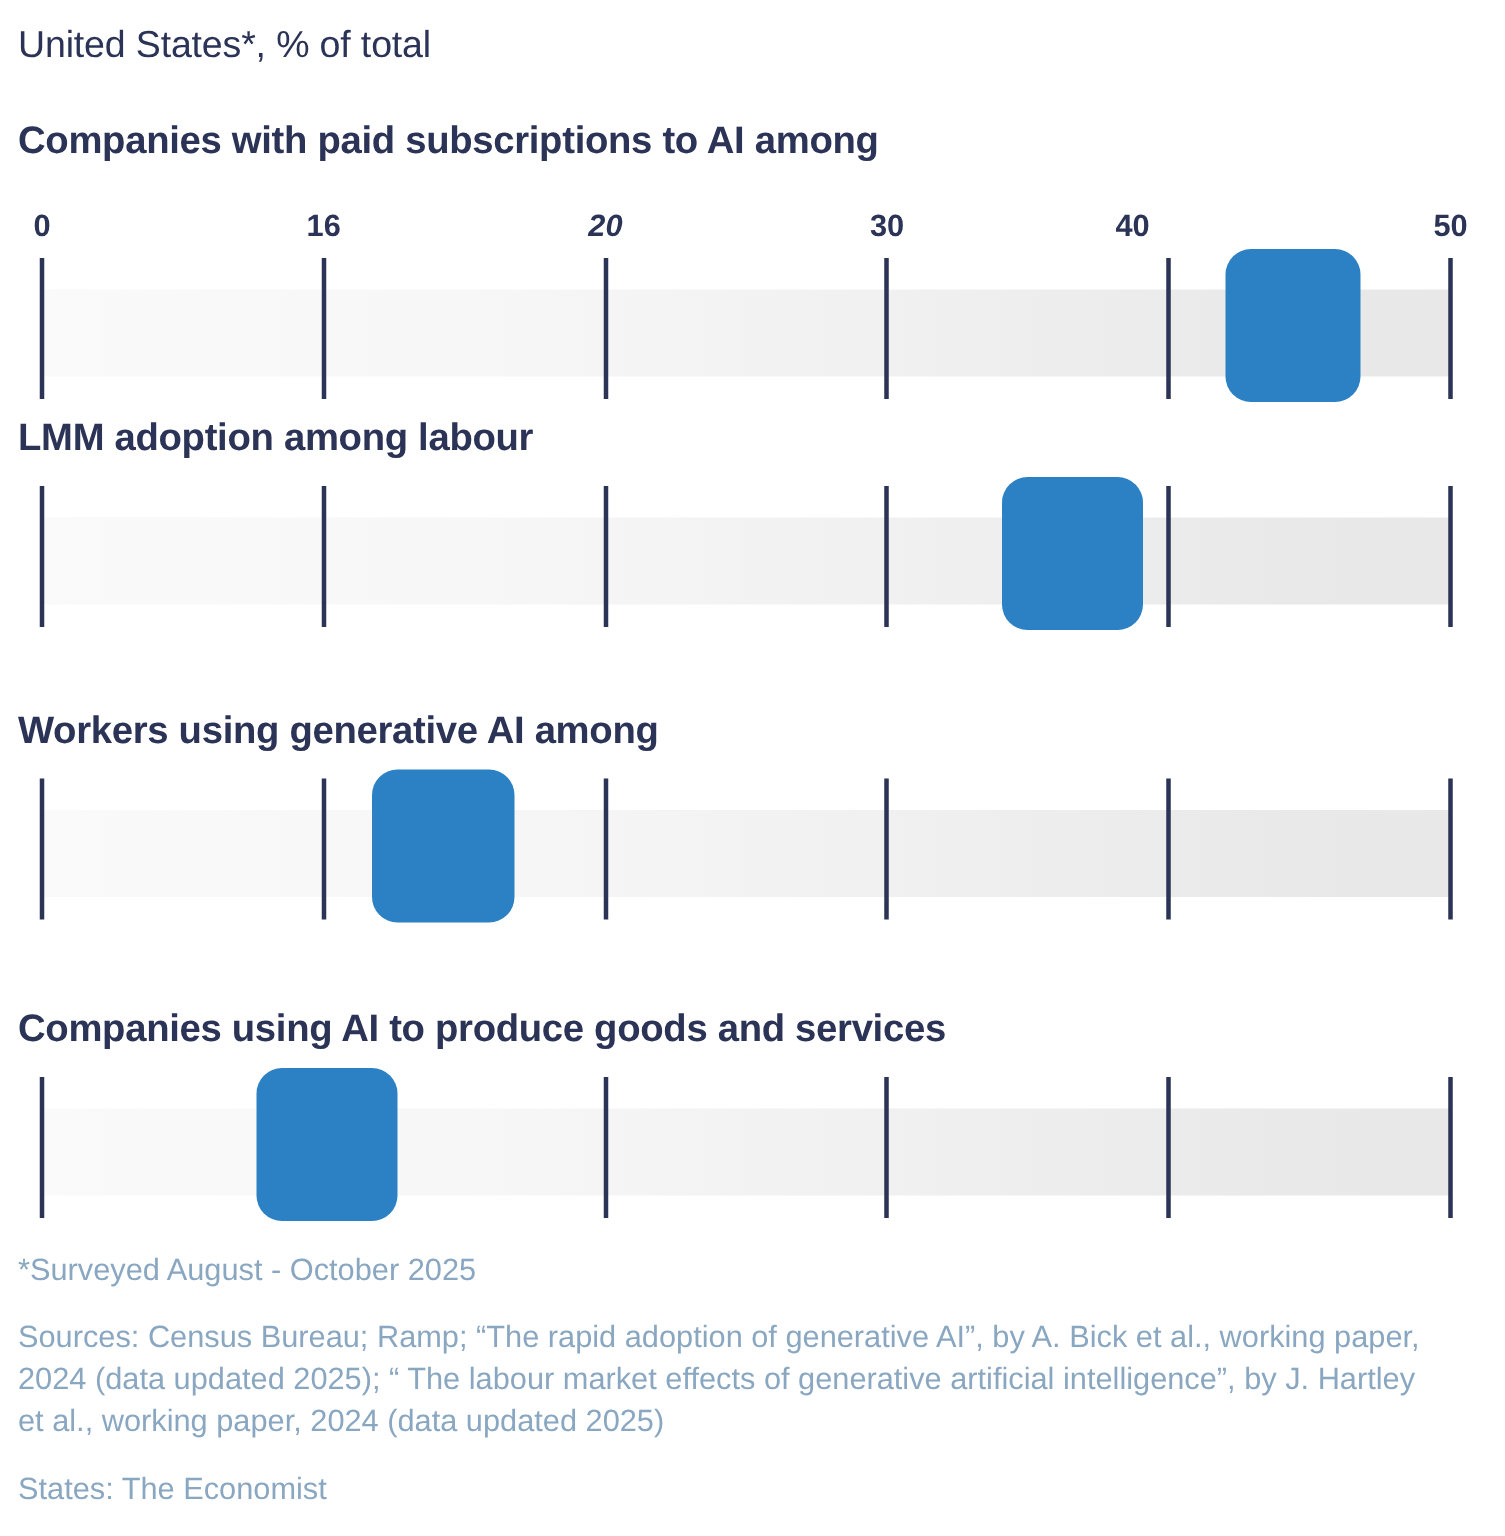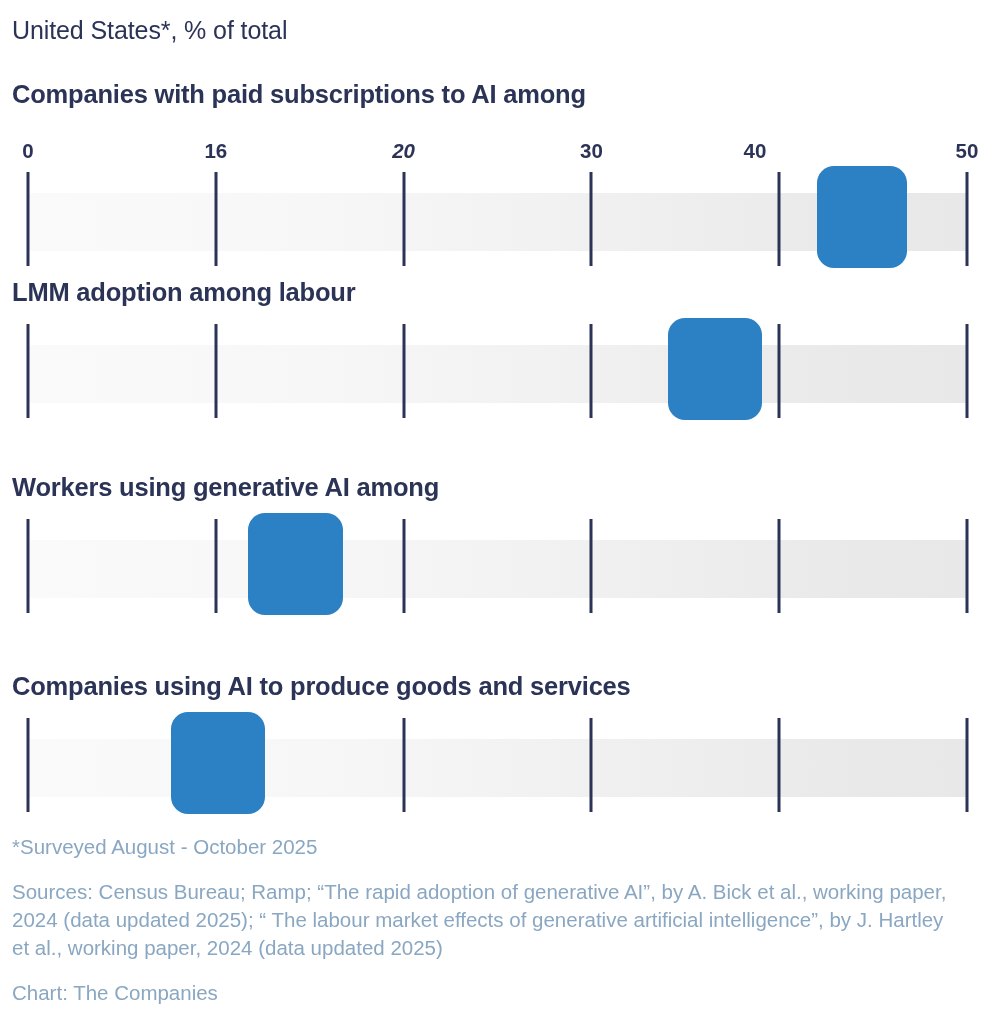--- a/index.html
+++ b/index.html
@@ -190,16 +190,16 @@
           <div class="tick" style="left: 779.2px; top: 0px; height: 94px;"></div>
           <div class="tick" style="left: 967px; top: 0px; height: 94px;"></div>
           <div class="marker" style="left: 170.728px; width: 93.9px; top: -6px; height: 102px;"></div>
         </div>
       </div>
     </div>
 
   <div class="footer" style="top:834px;">
     <p class="footnote">*Surveyed August - October 2025</p>
     <p class="sources">Sources: Census Bureau; Ramp; “The rapid adoption of generative AI”, by A. Bick et al., working paper, 2024 (data updated 2025); “ The labour market effects of generative artificial intelligence”, by J. Hartley et al., working paper, 2024 (data updated 2025)</p>
-    <p class="credit">Chart: The Companies</p>
+    <p class="credit">States: The Economist</p>
   </div>
 
 </div>
 
 </body></html>

